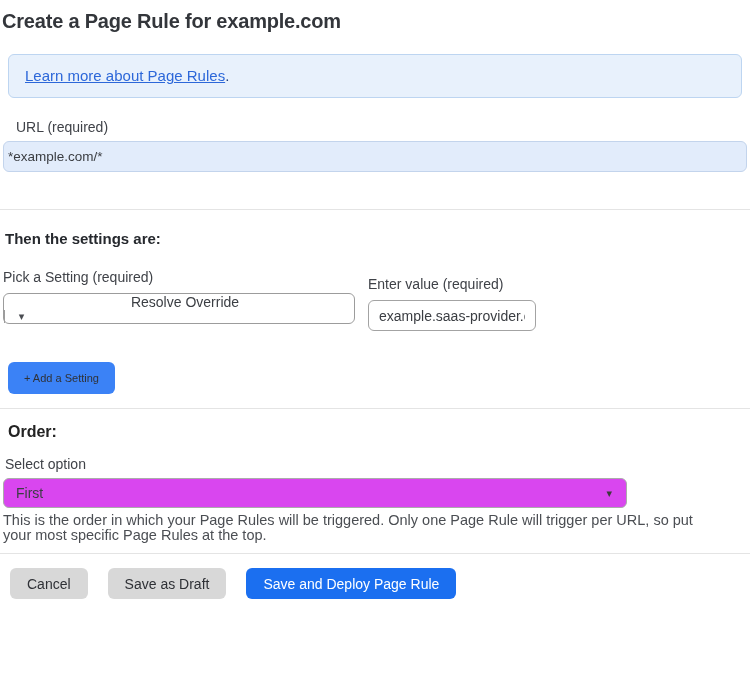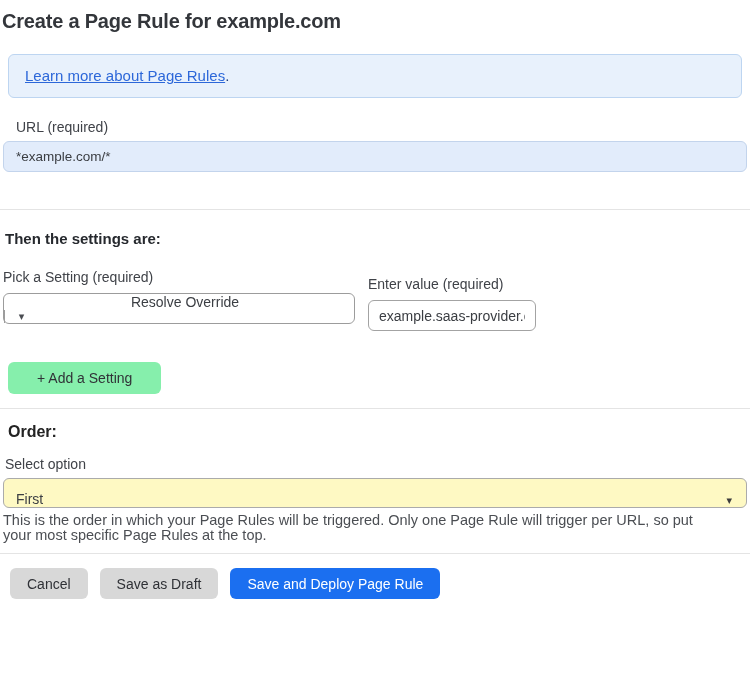--- a/index.html
+++ b/index.html
@@ -38,21 +38,21 @@
     color: #3f4248;
     margin: 21px 0 0 16px;
   }
   .url-input {
     display: block;
     margin: 6px 3px 0;
     width: 744px; height: 31px;
     background: #e2ecfb;
     border: 1px solid #c3d4ec;
     border-radius: 6px;
-    padding: 0 12px;
+    padding: 0 4px;
     font-size: 13.5px;
     color: #3a3d42;
     font-family: inherit;
     outline: none;
   }
   .divider {
     border: none;
     border-top: 1px solid #e4e4e4;
     margin: 0;
   }
@@ -94,57 +94,57 @@
     border-radius: 6px;
     padding: 0 10px;
     font-size: 14px;
     color: #3a3d42;
     font-family: inherit;
     outline: none;
   }
   .add-btn {
     margin: 31px 0 0 8px;
     height: 32px;
-    padding: 0 29px;
-    background: #86efac;
+    padding: 0 16px;
+    background: #3b82f6;
     border: none;
     border-radius: 6px;
-    font-size: 14px;
+    font-size: 11px;
     color: #303237;
     font-family: inherit;
     cursor: pointer;
   }
   .order-heading {
     font-size: 16px; font-weight: 700;
     margin: 14px 0 0 8px;
     color: #232323;
   }
   .select-label {
     font-size: 14px; color: #3f4248;
     margin: 15px 0 0 5px;
   }
   .order-select {
     margin: 6px 3px 0;
-    width: 744px; height: 30px;
+    width: 624px; height: 30px;
     border: 1px solid #ababab;
     border-radius: 6px;
-    display: flex; align-items: flex-end;
-    background: #fef9c3;
+    display: flex; align-items: center;
+    background: #d946ef;
     cursor: pointer;
   }
   .order-select .os-text { flex: 1; padding-left: 12px; font-size: 14px; color: #3b3e43; }
   .order-select .os-arrow { padding-right: 14px; font-size: 11px; color: #3c3c3c; }
   .help-text {
     margin: 5px 3px 0;
     max-width: 720px;
     font-size: 14.5px;
     line-height: 15px;
     color: #4b4e53;
   }
-  .footer { display: flex; gap: 12px; margin: 14px 8px 0 10px; }
+  .footer { display: flex; gap: 20px; margin: 14px 8px 0 10px; }
   .btn {
     height: 31px;
     border: none;
     border-radius: 6px;
     font-size: 14px;
     font-family: inherit;
     padding: 0 17px;
     cursor: pointer;
   }
   .btn-gray { background: #d8d8d8; color: #2f3136; }

